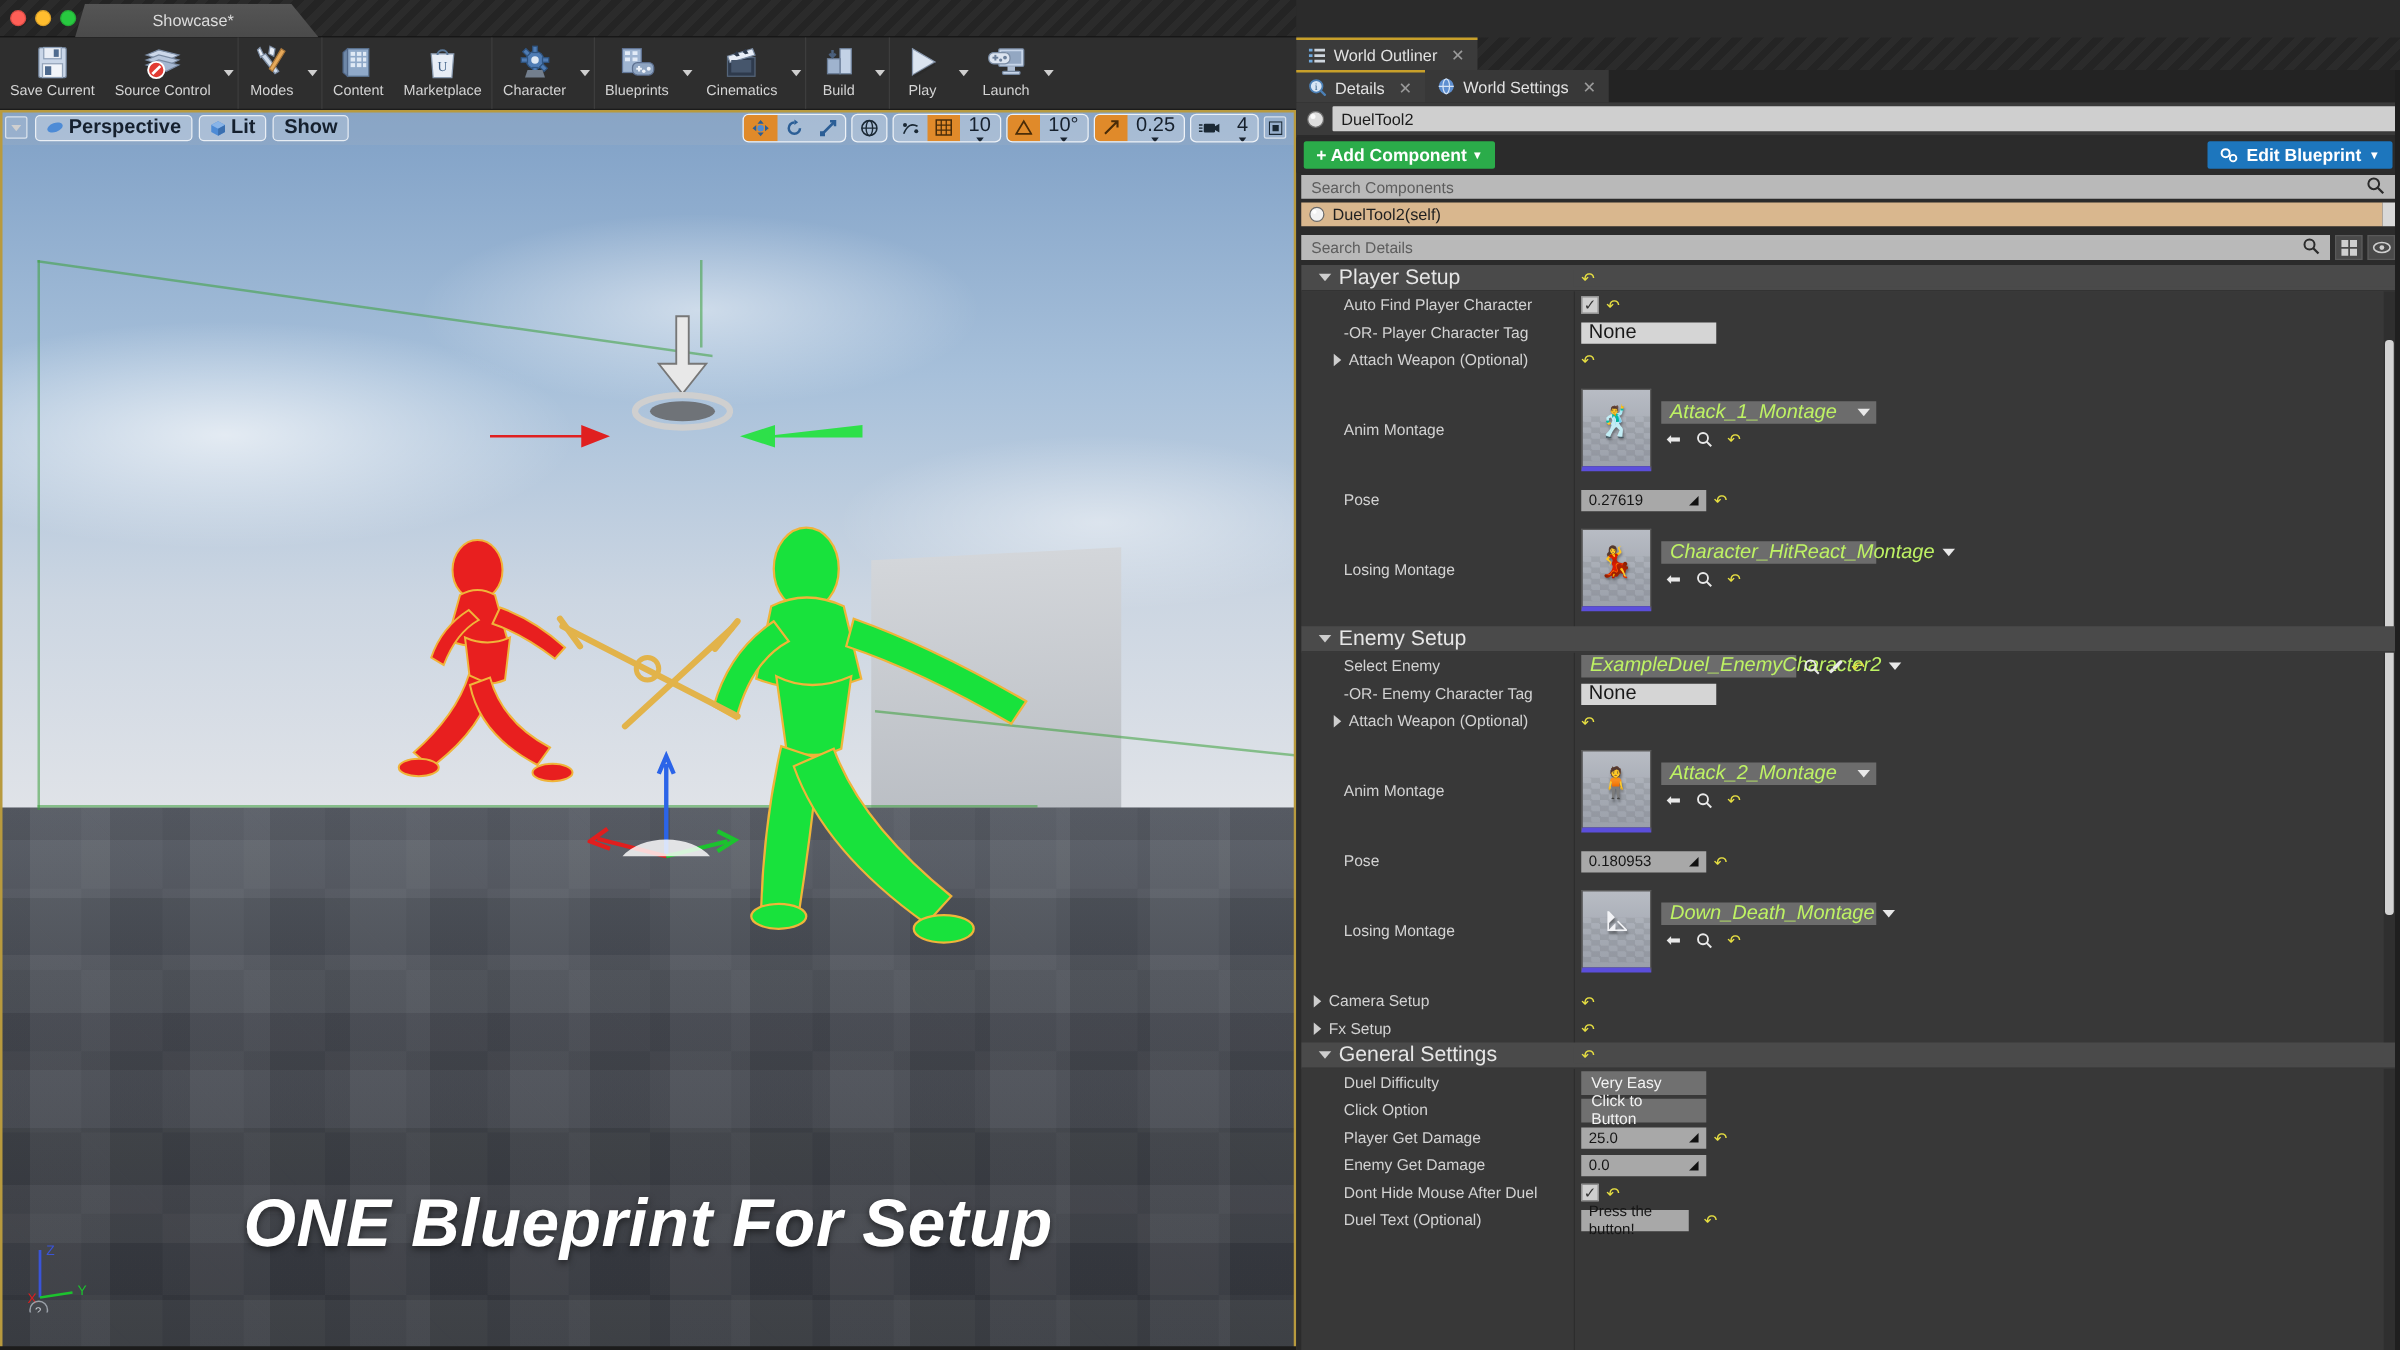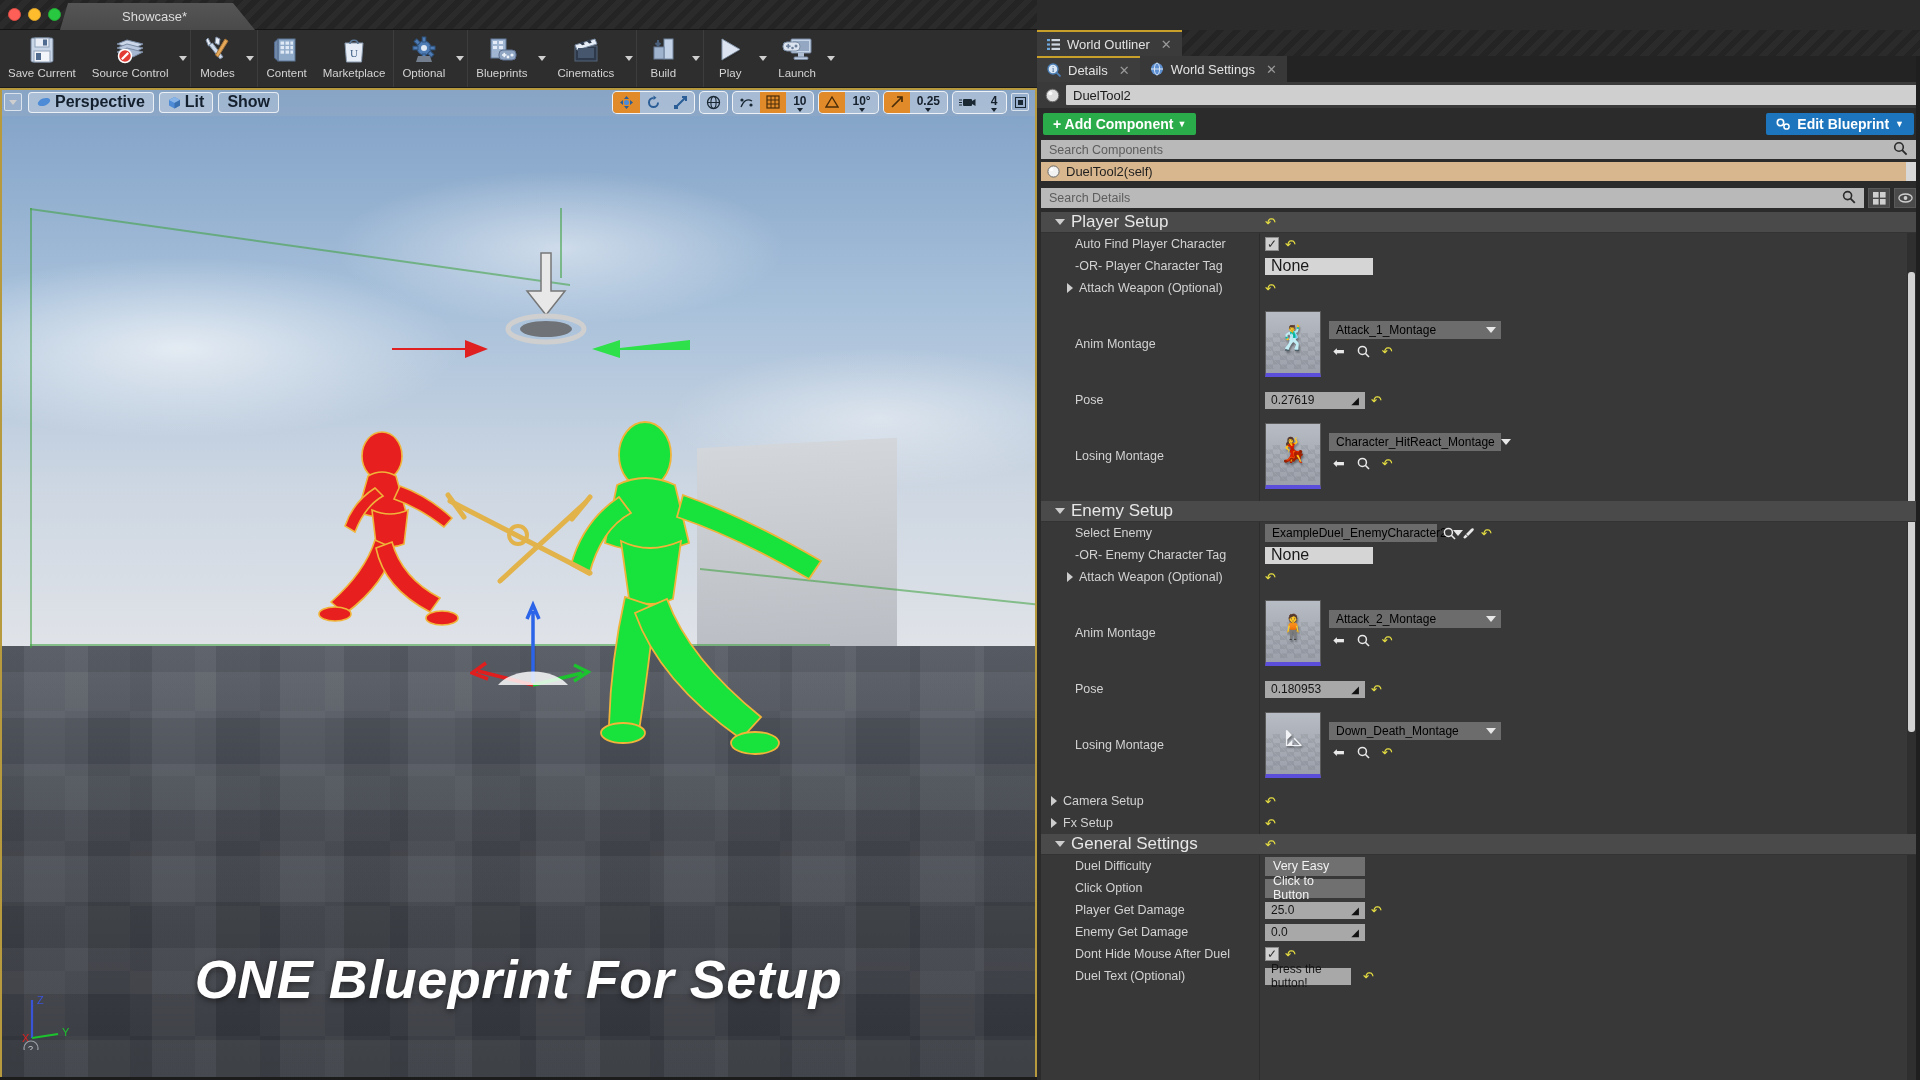--- a/index.html
+++ b/index.html
@@ -124,21 +124,21 @@
   }
   .vp-pill.plain { background: rgba(255,255,255,.18); }
   .vp-right { margin-left: auto; display: flex; align-items: center; gap: 4px; padding-right: 4px; }
   .vp-grp {
     display: inline-flex; align-items: stretch; height: 23px;
     border: 1px solid rgba(255,255,255,.8); border-radius: 5px; overflow: hidden;
     background: rgba(255,255,255,.25);
   }
   .vp-cell {
     display: flex; align-items: center; justify-content: center;
-    padding: 0 6px; min-width: 24px; color: #16202c; font-size: 12px; font-weight: bold;
+    padding: 0 6px; min-width: 24px; color: #16202c; font-size: 16px; font-weight: normal;
     cursor: pointer; position: relative;
   }
   .vp-cell.active { background: #e08a2a; }
   .vp-cell.num { flex-direction: column; line-height: 1; padding: 2px 7px 0 7px; }
   .vp-cell .mini-caret {
     width: 0; height: 0; margin-top: 1px;
     border-left: 3px solid transparent; border-right: 3px solid transparent;
     border-top: 4px solid #1a2430;
   }
   .vp-sq {
@@ -264,23 +264,23 @@
     display: flex; align-items: center; padding: 0 6px; width: 100px;
     justify-content: space-between;
   }
   .numfield .spin { font-size: 10px; color: #111; }
   .checkbox {
     width: 14px; height: 14px; background: #cfcfcf; border: 1px solid #8c8c8c;
     display: flex; align-items: center; justify-content: center;
     color: #333; font-size: 12px; cursor: pointer;
   }
   .combo {
-    height: 18px; background: #6c6c6c; color: #000000; font-size: 12px;
+    height: 18px; background: #6c6c6c; color: #bef264; font-size: 16px;
     display: flex; align-items: center; justify-content: space-between;
-    padding: 0 5px 0 7px; gap: 6px; cursor: pointer;
+    padding: 0 5px 0 7px; gap: 6px; cursor: pointer; font-style: italic;
   }
   .combo .c-caret {
     width: 0; height: 0; border-left: 5px solid transparent;
     border-right: 5px solid transparent; border-top: 6px solid #e8e8e8;
   }
   .combo-dark {
     height: 19px; background: #707070; color: #f2f2f2; font-size: 12.5px;
     display: flex; align-items: center; justify-content: space-between;
     padding: 0 6px 0 8px; gap: 10px; cursor: pointer; width: 100px;
   }
@@ -447,21 +447,21 @@
                 <rect x="13.2" y="19" width="3.6" height="5"></rect>
               <rect x="4" y="11.2" width="5" height="3.6"></rect>
                 <rect x="21" y="11.2" width="5" height="3.6"></rect>
               <rect x="6.4" y="4.6" width="3.6" height="5" transform="rotate(-45 8 7)"></rect>
               <rect x="20" y="16.4" width="3.6" height="5" transform="rotate(-45 22 19)"></rect>
             </g>
             <circle cx="15" cy="13" r="3" fill="#dfe8f3"></circle>
             <path d="M9 21 L21 21 L23 27 L7 27 Z" fill="#737f8e"></path>
           </svg>
         </span>
-        <span class="lbl">Optional</span>
+        <span class="lbl">Character</span>
       </div>
       <div class="tb-caret">
           <span class="caret-dn"></span>
         </div>
     </div>
 
     <div class="tb-group">
       <div class="tb-btn">
         <span class="icon">
           <svg width="32" height="30" viewBox="0 0 32 30">

